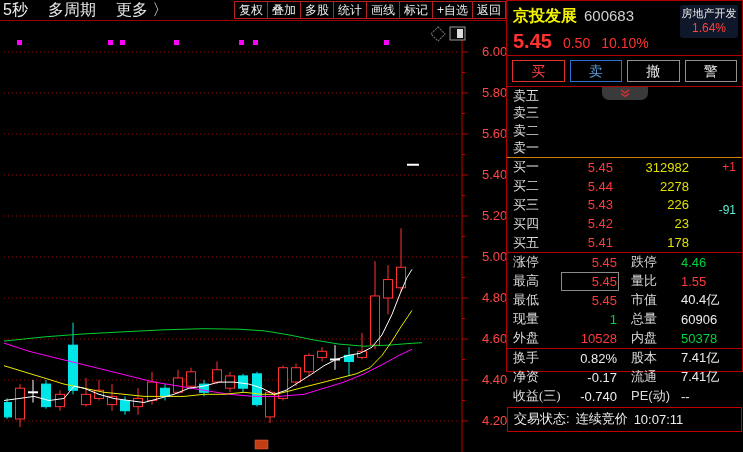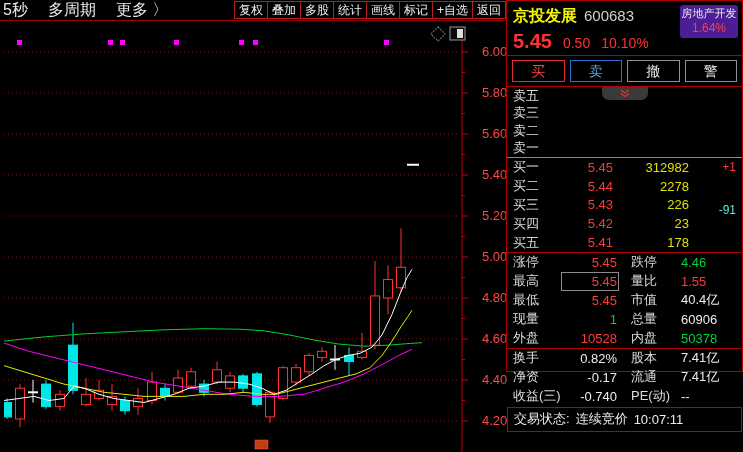--- a/index.html
+++ b/index.html
@@ -21,21 +21,21 @@
 
   
   .panel{position:absolute;left:506px;top:0;width:237px;height:372px;border:1px solid #b00000;background:#000;}
   .p-header{height:55px;border-bottom:1px solid #b00000;position:relative;}
   .p-name-row{padding:5px 0 0 6px;}
   .stock-name{color:#f5f500;font-size:16px;font-weight:bold;}
   .stock-code{color:#d0d0d0;font-size:15px;margin-left:7px;}
   .p-price-row{padding:3px 0 0 6px;display:flex;align-items:baseline;}
   .big-price{color:#ff3232;font-size:20px;font-weight:bold;}
   .chg,.chg-pct{color:#ff3232;font-size:14px;margin-left:11px;}
-  .sector-badge{position:absolute;right:4px;top:4px;width:58px;background:#4c1d95;border-radius:3px;
+  .sector-badge{position:absolute;right:4px;top:4px;width:58px;background:#0f172a;border-radius:3px;
                 text-align:center;padding:2px 1px;}
   .sector-name{color:#e8e8e8;font-size:11px;line-height:1.25;}
   .sector-pct{color:#ff4040;font-size:12px;line-height:1.25;}
 
   .actions{height:31px;display:flex;align-items:center;gap:5px;padding:0 5px;border-bottom:1px solid #b00000;}
   .abtn{flex:1;height:22px;background:#000;font-size:14px;text-align:center;line-height:20px;cursor:pointer;}
   .b-buy{border:1px solid #e03030;color:#ff4040;}
   .b-sell{border:1px solid #2f6fd0;color:#5b9bd5;}
   .b-x{border:1px solid #909090;color:#e8e8e8;}
 
@@ -48,21 +48,21 @@
   .ql{width:40px;color:#dcdcdc;}
   .qp{width:60px;text-align:right;color:#ff3a3a;}
   .qv{width:76px;text-align:right;color:#e0e000;}
   .qc{flex:1;text-align:right;font-size:12px;}
   .chg-pos{color:#ff3a3a;}
   .chg-neg{color:#5eead4;margin-top:48px;}
   .sep{border-top:1px solid #cf7d00;}
   .redline{border-top:1px solid #b00000;}
 
   .srow{height:19px;display:flex;align-items:center;padding:0 6px;font-size:13px;}
-  .sl{width:50px;color:#dcdcdc;}
+  .sl{width:50px;color:#dcdcdc;font-family:Liberation Serif, serif;}
   .lv{width:54px;text-align:right;}
   .sl2{width:50px;margin-left:14px;color:#dcdcdc;}
   .rv{flex:1;}
   .v-red{color:#ff3a3a;}
   .v-green{color:#00d23c;}
   .v-white{color:#ececec;}
   .boxed{outline:1px solid #8a8a8a;outline-offset:1px;}
 
   .status{margin-top:1px;border:1px solid #c00000;height:25px;display:flex;align-items:center;
           padding-left:6px;font-size:13px;color:#ececec;gap:6px;}

